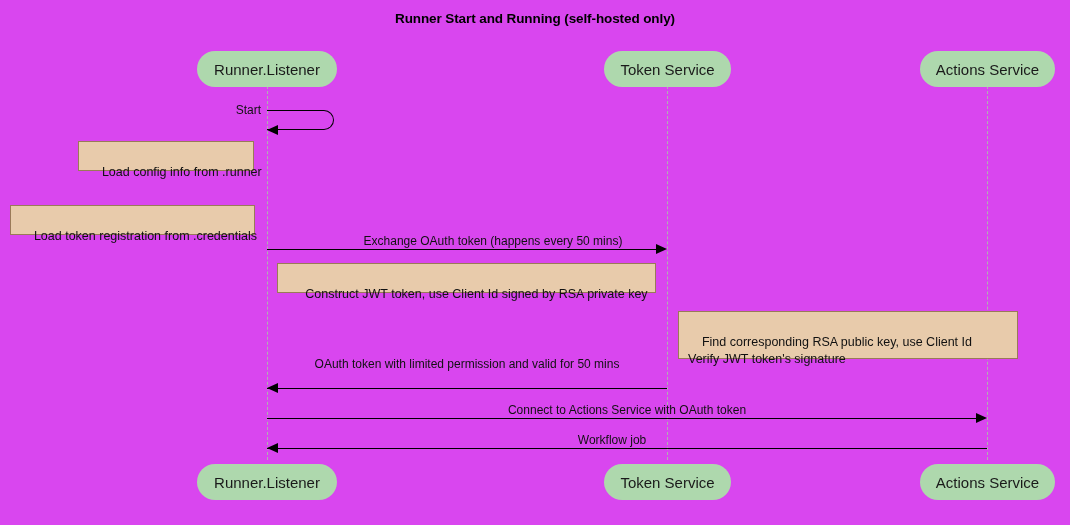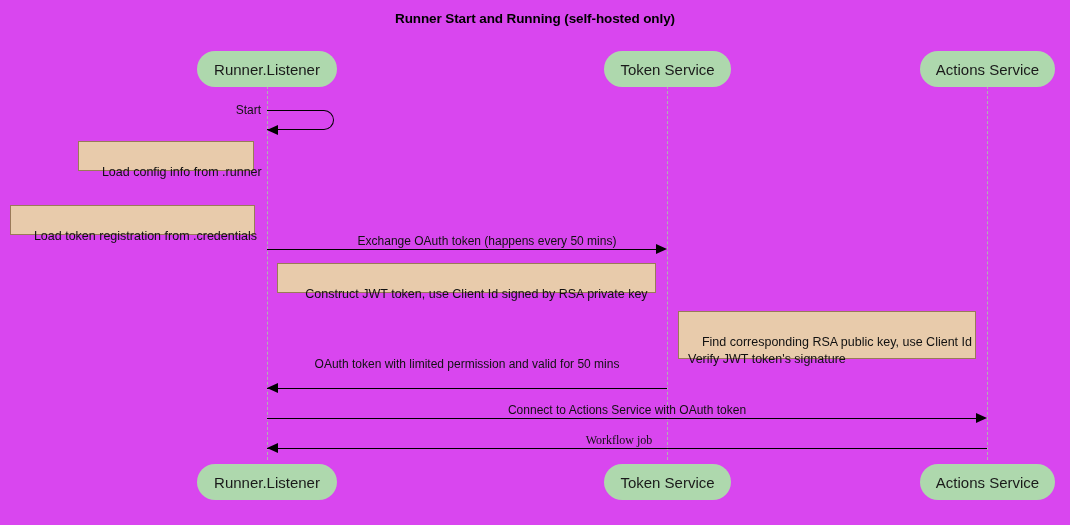--- a/index.html
+++ b/index.html
@@ -143,48 +143,48 @@
     </span>
   </div>
 
   <div class="note" style="left:10px; top:188px; width:245px; height:30px;margin-top:17px;">
     <span>Load token registration from .credentials</span>
     <span class="fold-diag">
       
     </span>
   </div>
 
-  <div class="msg-label" style="left:267px; top:234px; width:400px;padding-left:20px;">Exchange OAuth token (happens every 50 mins)</div>
+  <div class="msg-label" style="left:273px; top:234px; width:400px;padding-left:20px;">Exchange OAuth token (happens every 50 mins)</div>
   <div class="msg" style="left:267px; top:249px; width:389px;"></div>
   <div class="arrowhead right" style="left:656px; top:244px;"></div>
 
   <div class="note" style="left:277px; top:263px; width:379px; height:30px;text-align:center;">
     <span>Construct JWT token, use Client Id signed by RSA private key</span>
     <span class="fold-diag">
       
     </span>
   </div>
 
-  <div class="note" style="left:678px; top:311px; width:298px; height:48px;">
+  <div class="note" style="left:678px; top:311px; width:340px; height:48px;">
     <span>Find corresponding RSA public key, use Client Id
 Verify JWT token's signature</span>
     <span class="fold-diag">
       
     </span>
   </div>
 
   <div class="msg-label" style="left:267px; top:357px; width:400px;">OAuth token with limited permission and valid for 50 mins</div>
   <div class="msg" style="left:267px; top:388px; width:400px;"></div>
   <div class="arrowhead left" style="left:267px; top:383px;"></div>
 
   <div class="msg-label" style="left:267px; top:403px; width:720px;">Connect to Actions Service with OAuth token</div>
   <div class="msg" style="left:267px; top:418px; width:709px;"></div>
   <div class="arrowhead right" style="left:976px; top:413px;"></div>
 
-  <div class="msg-label" style="left:259px; top:433px; width:720px;font-family:Liberation Serif, serif;">Workflow job</div>
+  <div class="msg-label" style="left:252px; top:433px; width:720px;">Workflow job</div>
   <div class="msg" style="left:267px; top:448px; width:720px;"></div>
   <div class="arrowhead left" style="left:267px; top:443px;"></div>
 
   <div class="participant" style="left:197px; top:464px; width:140px;">
     <span>Runner.Listener</span>
   </div>
   <div class="participant" style="left:604px; top:464px; width:127px;">
     <span>Token Service</span>
   </div>
   <div class="participant" style="left:920px; top:464px; width:135px;">

